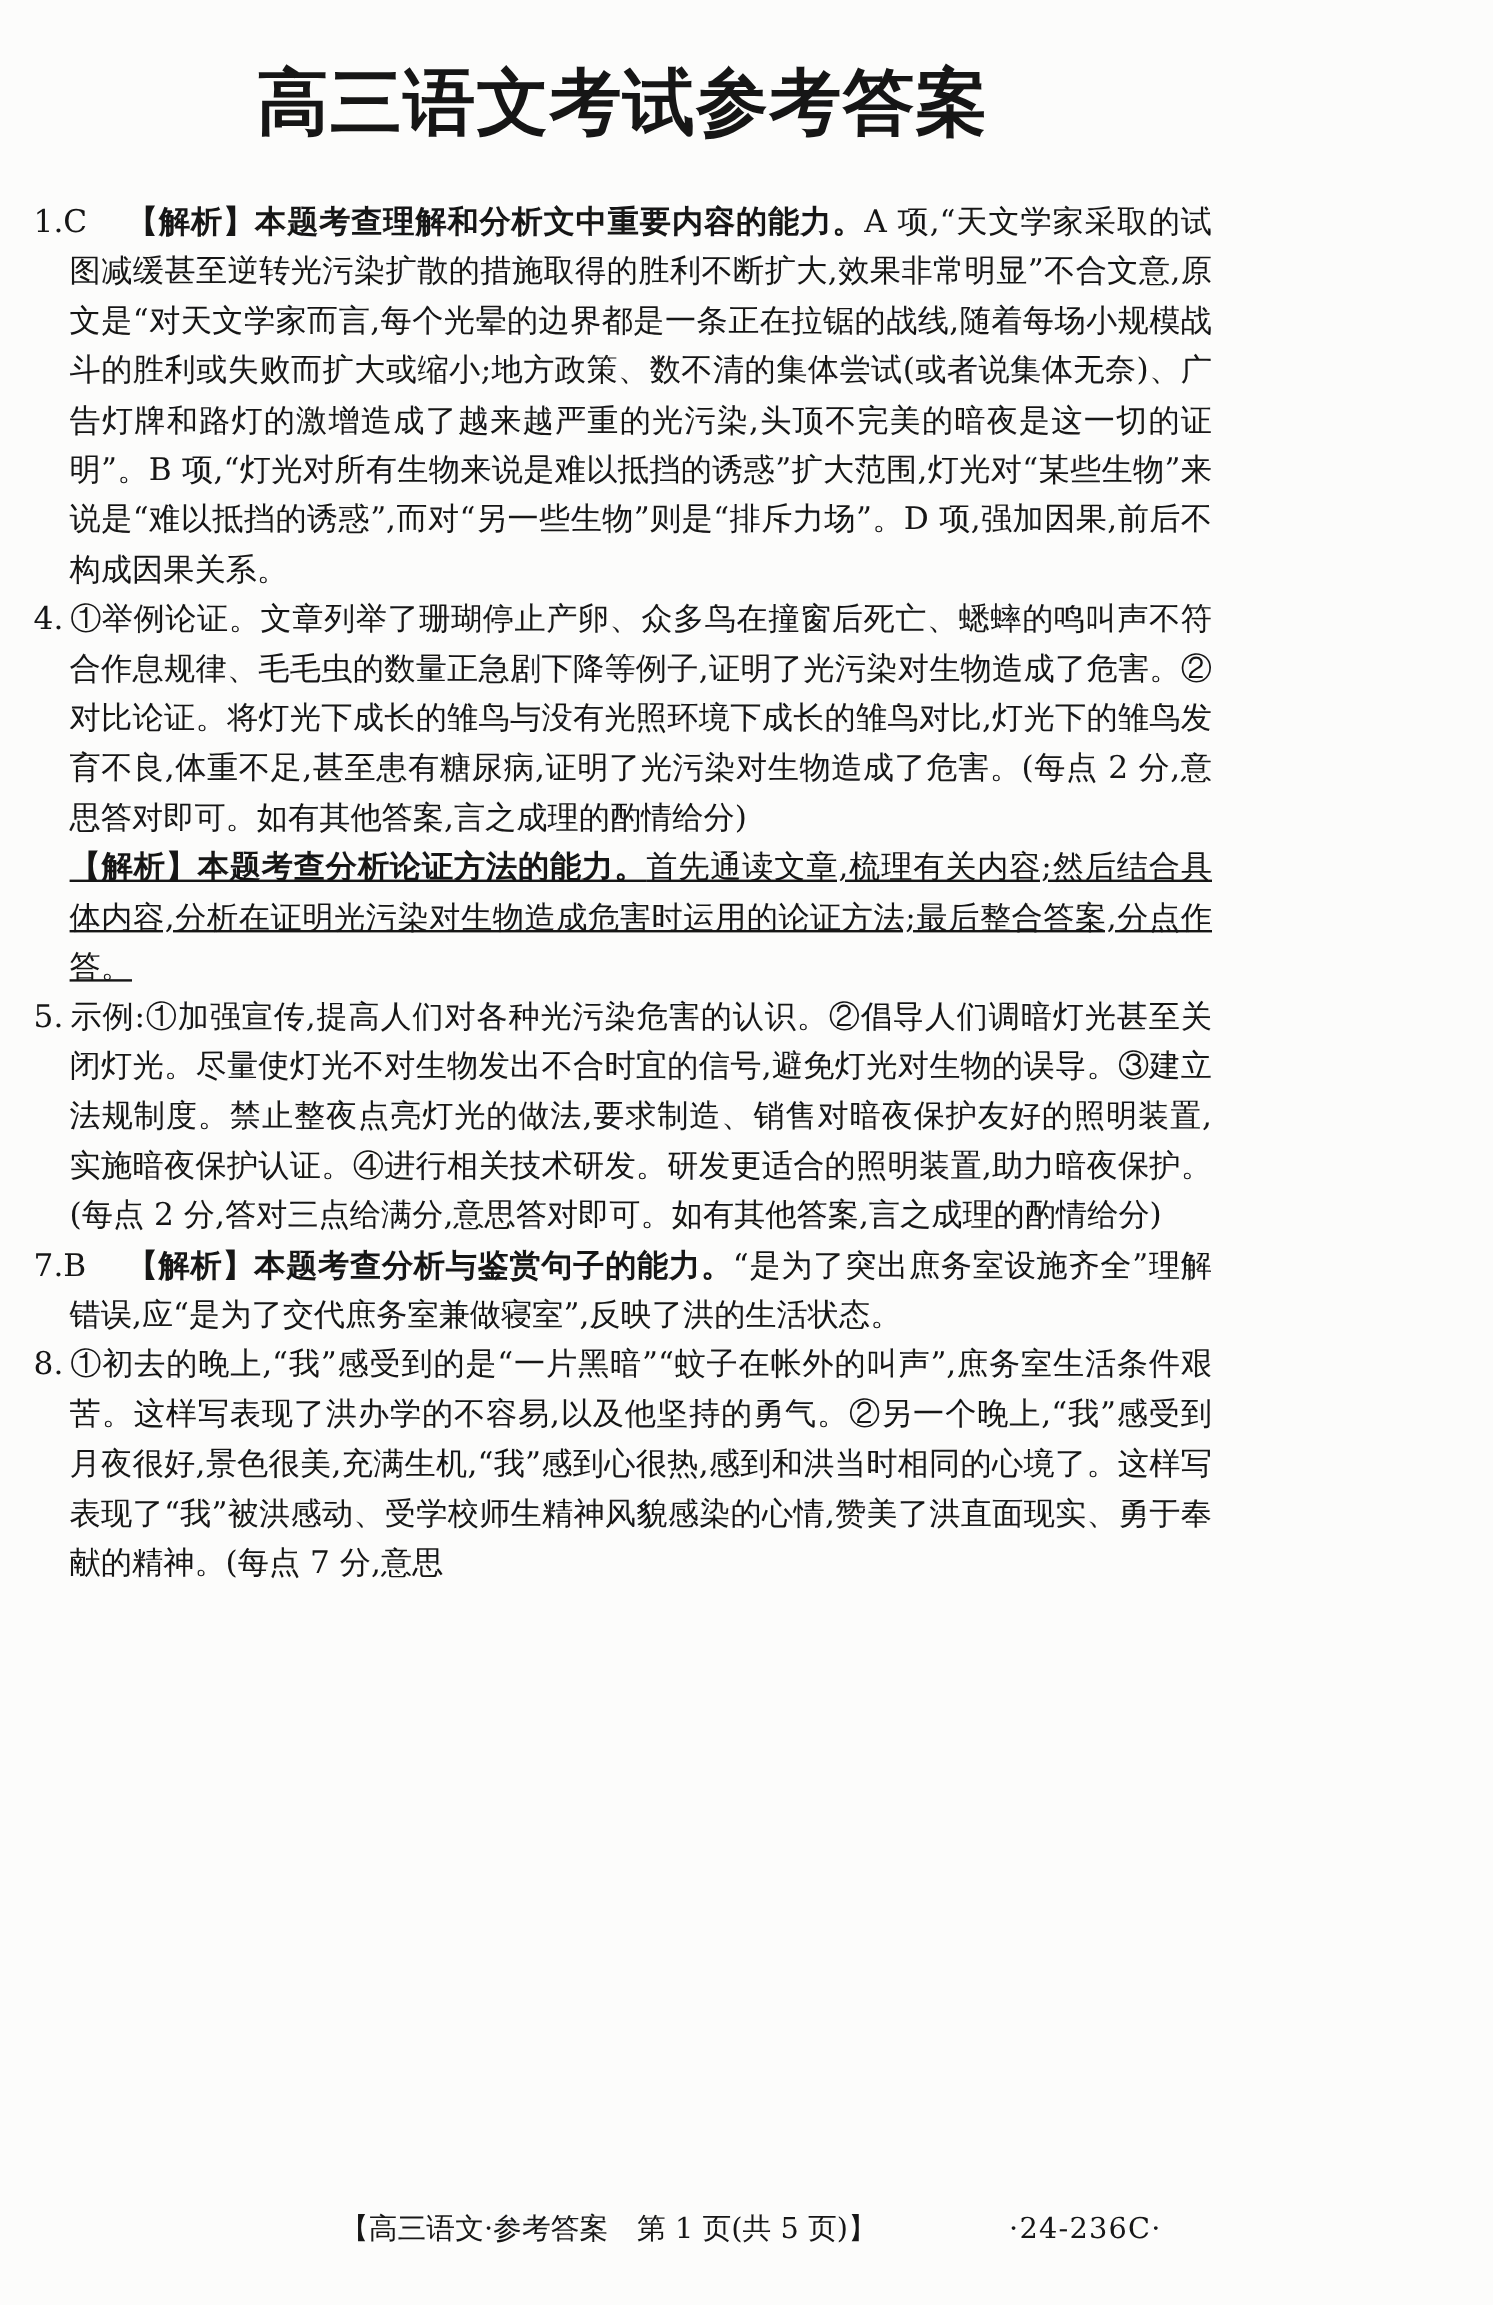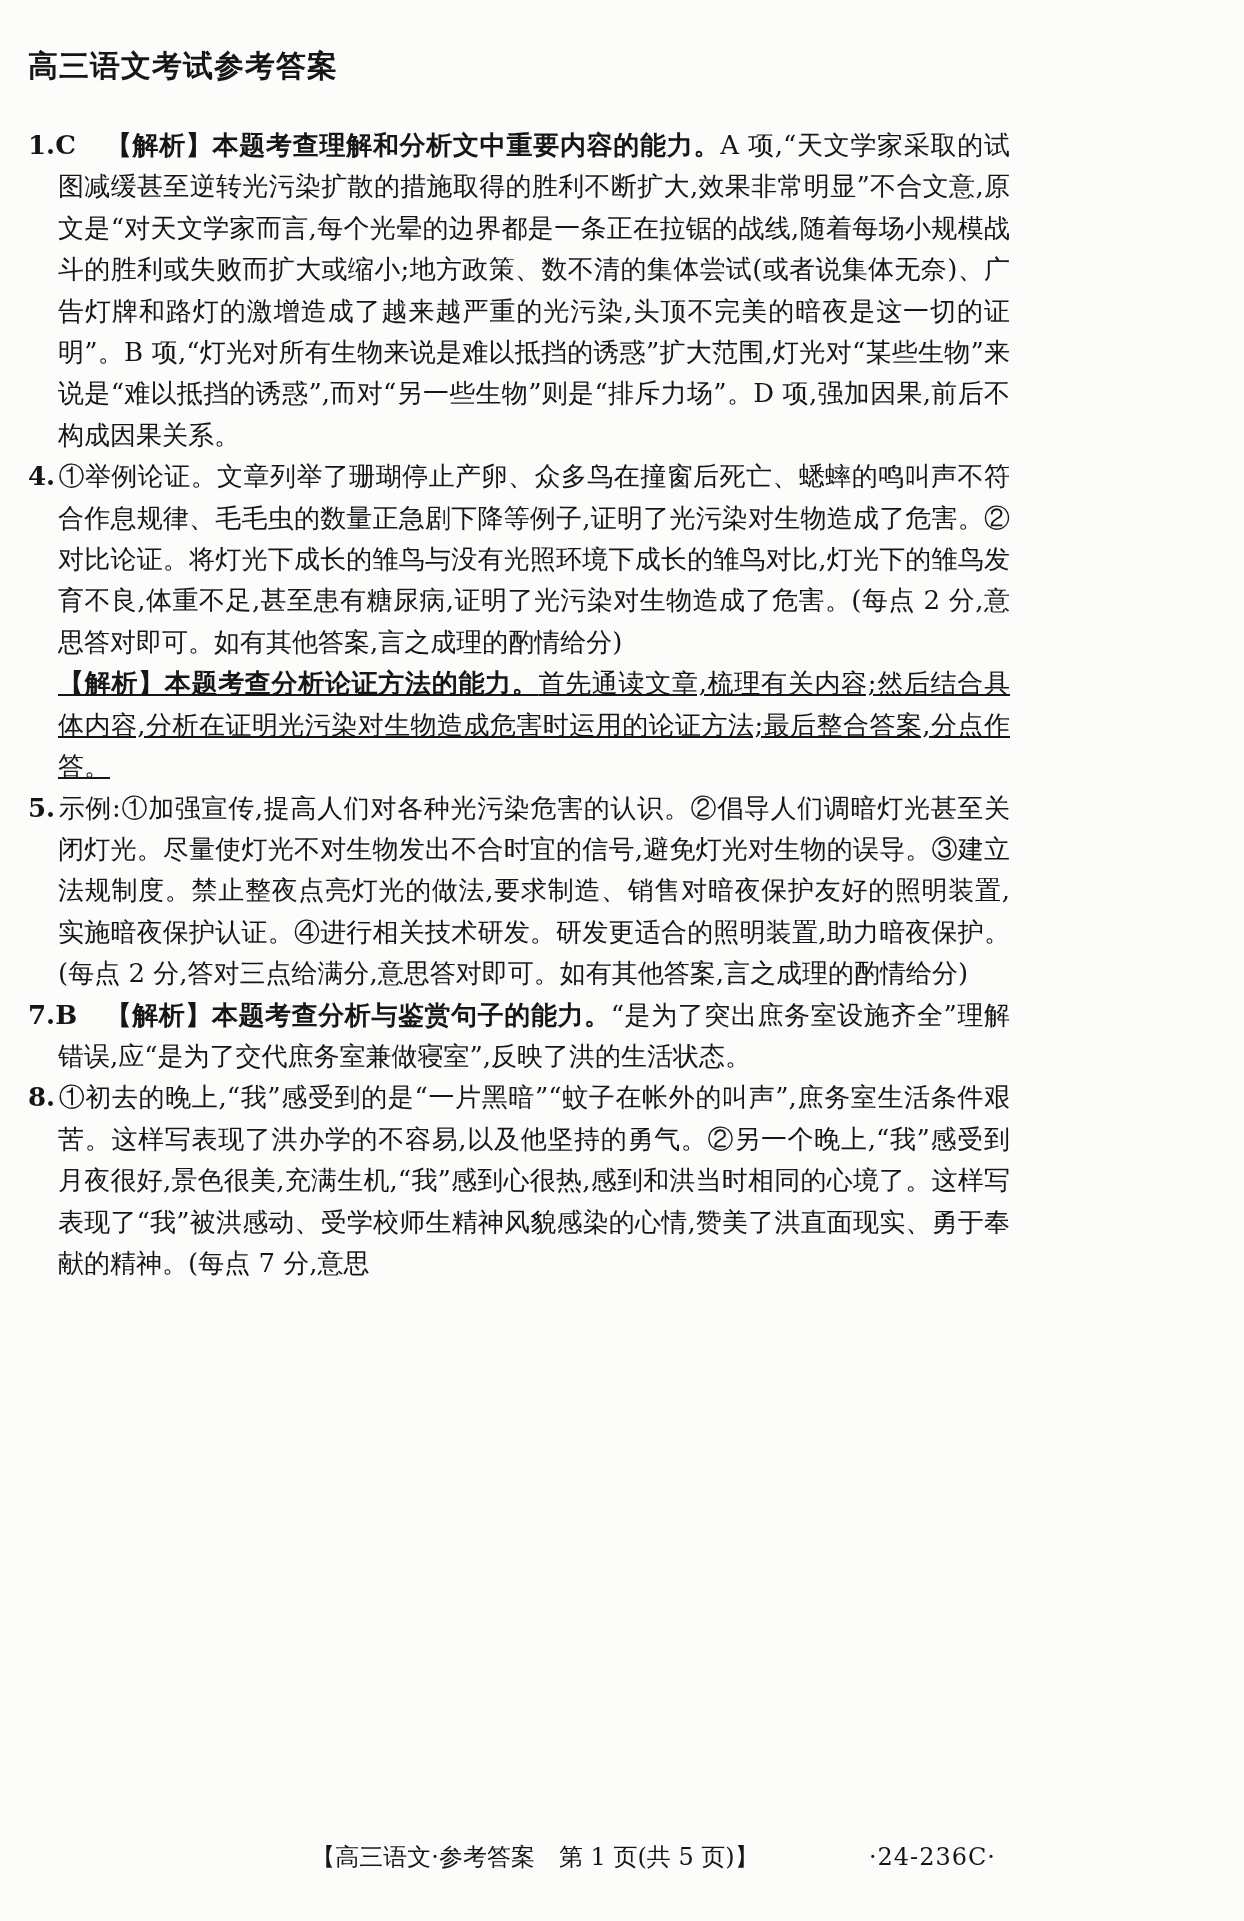--- a/index.html
+++ b/index.html
@@ -8,21 +8,22 @@
     background:#fcfcfb;
     color:#161616;
     font-family:"DejaVu Serif","Liberation Serif",serif;
     position:relative;
     overflow:hidden;
   }
   .sheet { position:absolute; inset:0; }
   .doc-title {
     margin:46px 28px 0;
     width:982px;
-    font-size:30px;
+    text-align:center;
+    font-size:60px;
     font-weight:700;
     font-family:"DejaVu Sans","Liberation Sans",sans-serif;
     letter-spacing:1px;
   }
   .content {
     margin:38px 0 0 28px;
     width:982px;
     text-align:justify;
     font-size:26px;
     line-height:41.4px;
@@ -30,31 +31,30 @@
   .para {
     margin:0;
     padding-left:30px;
     text-indent:-30px;
   }
   .para.noindent { text-indent:0;text-decoration:underline; }
   .label {
     display:inline-block;
     text-indent:0;
     white-space:pre;
-    font-weight:bold;
   }
   .label.wide  { width:77px; }
   .label.narrow{ width:30px; }
   .hd {
     font-family:"DejaVu Sans","Liberation Sans",sans-serif;
     font-weight:700;
   }
   .footer {
     position:absolute;
-    top:1842px; left:44px;
+    top:1842px; left:16px;
     width:982px;
     font-size:24px;
     line-height:30px;
   }
   .footer-center { text-align:center; }
   .footer-right  { position:absolute; right:30px; top:0; letter-spacing:1px; }
 </style>
 </head>
 <body>
 

